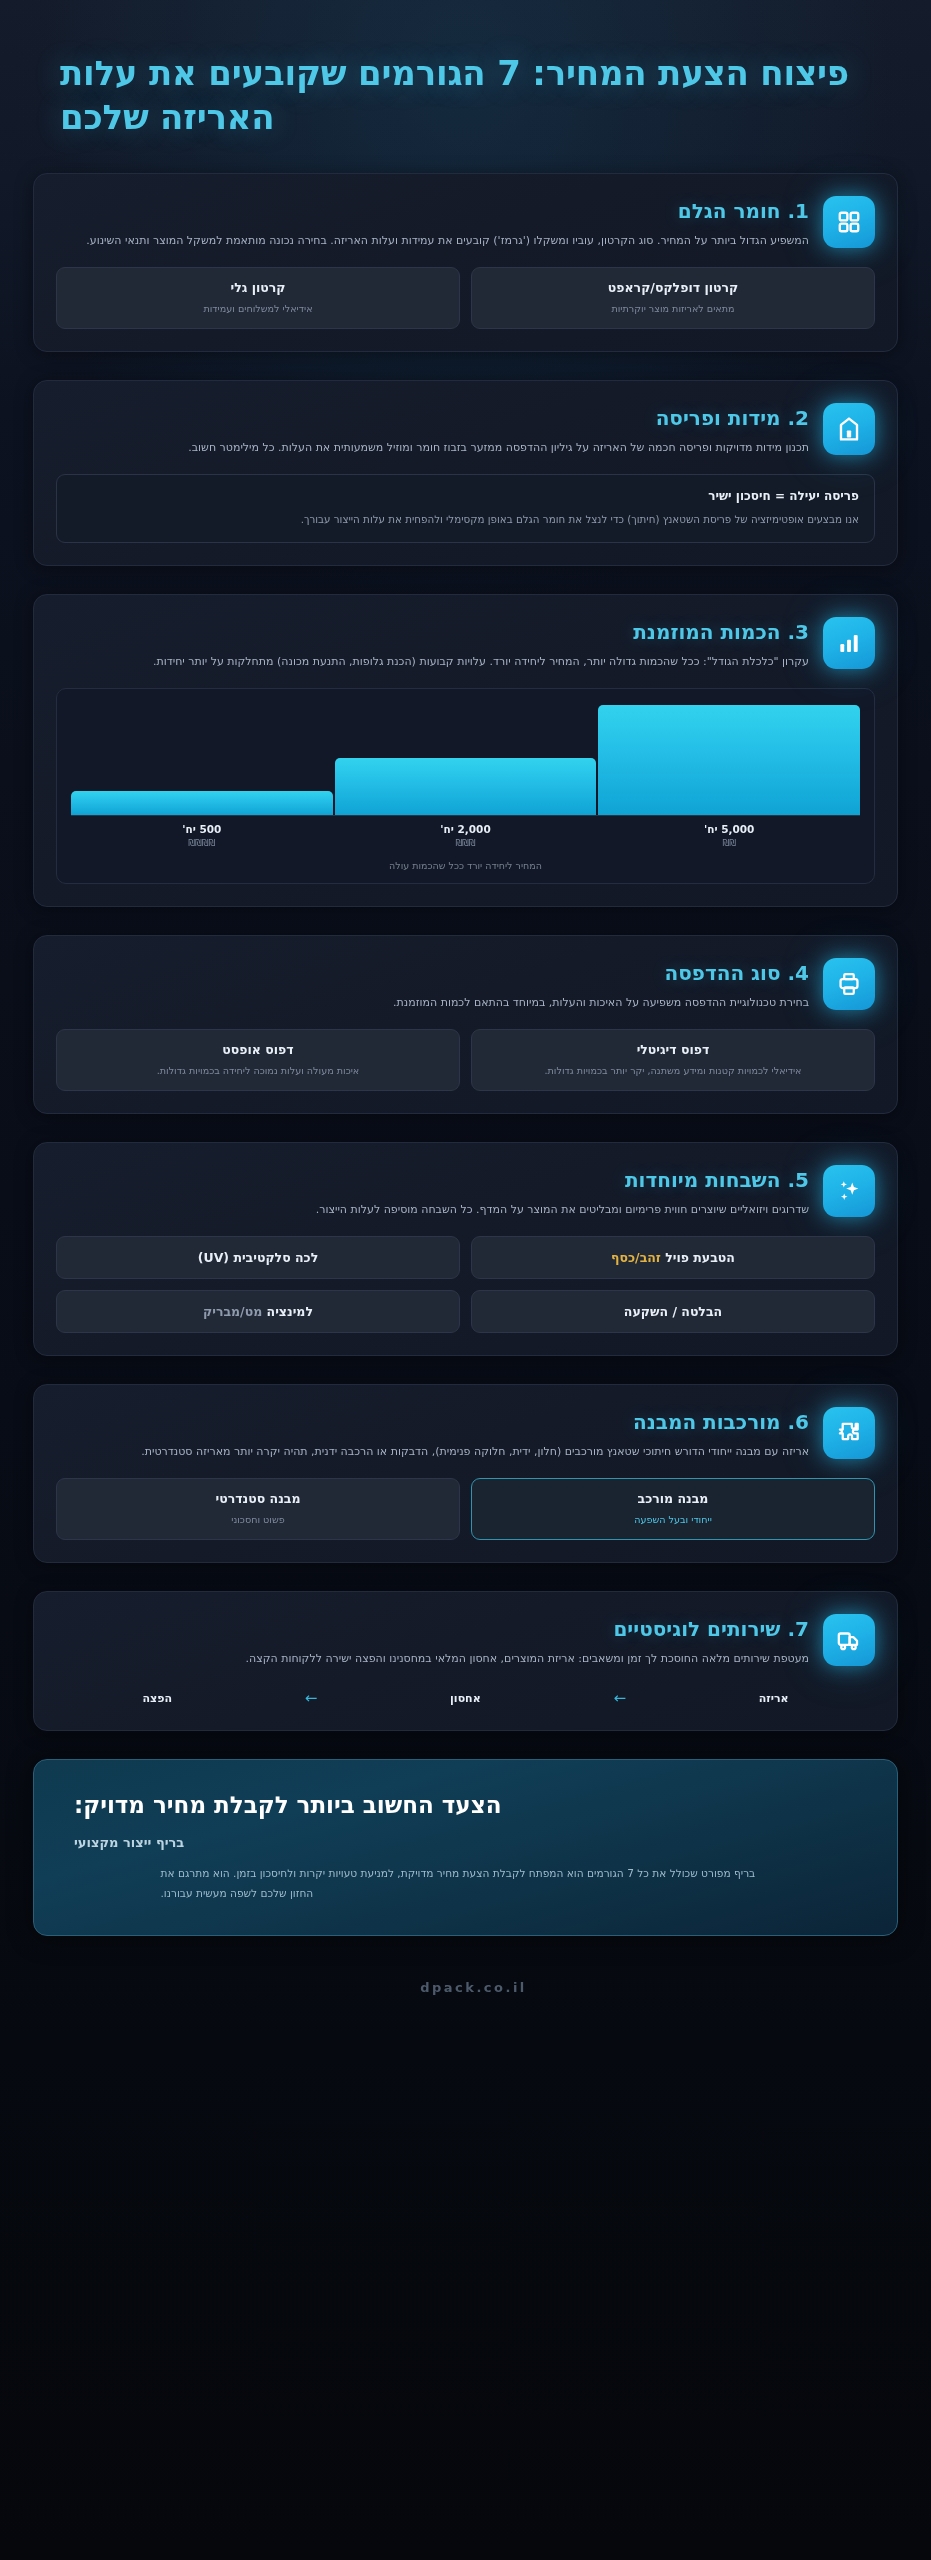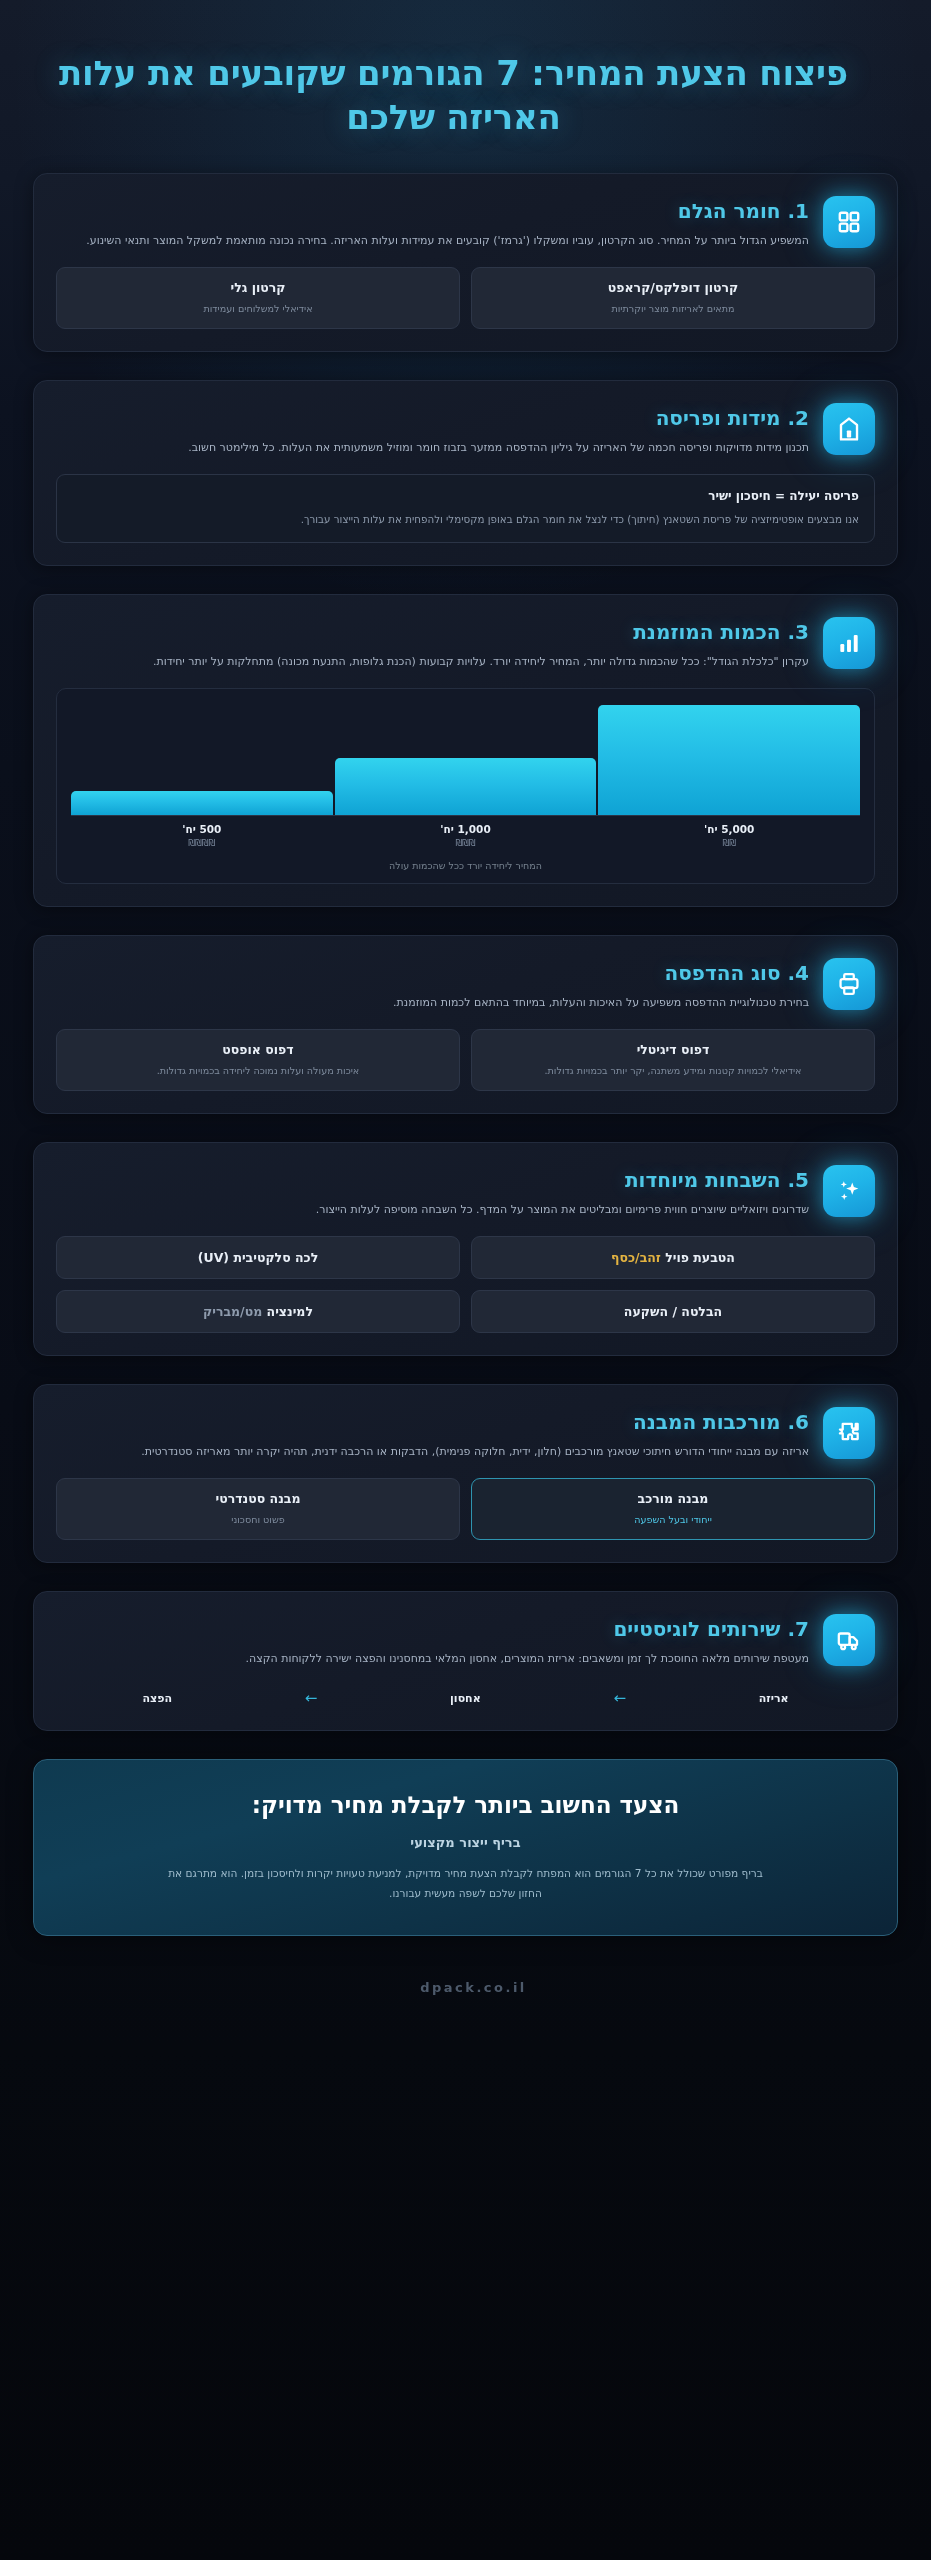--- a/index.html
+++ b/index.html
@@ -21,22 +21,22 @@
     background-repeat: no-repeat;
   }
 
   .page {
     width: 931px;
     padding: 0 0 40px 0;
   }
 
   
   .hero {
-    padding: 52px 60px 22px 36px;
-    text-align: center;
+    padding: 52px 60px 22px 60px;
+    text-align: left;
   }
   .hero-title {
     font-size: 34px;
     font-weight: 700;
     line-height: 1.28;
     color: #4fc8e8;
     letter-spacing: -0.2px;
     text-shadow: 0 0 26px rgba(56,189,230,0.35);
   }
   .hero-sub {
@@ -245,21 +245,21 @@
     line-height: 1;
   }
 
   
   .cta {
     margin: 4px 33px 0 33px;
     border-radius: 14px;
     border: 1px solid #2a5f79;
     background: linear-gradient(165deg, #0f3a50 0%, #103e56 30%, #0e3247 65%, #0c2437 100%);
     padding: 30px 40px 32px 40px;
-    text-align: center;
+    text-align: left;
     box-shadow: 0 2px 26px rgba(0,0,0,0.45);
   }
   .cta-title {
     font-size: 23px;
     font-weight: 700;
     color: #ffffff;
     line-height: 1.35;
   }
   .cta-sub {
     margin-top: 14px;
@@ -370,21 +370,21 @@
             <div class="bar-col">
               <div class="bar" style="height: 22%;"></div>
             </div>
           </div>
         <div class="chart-labels" id="chart-labels">
             <div class="lbl-col">
               <div class="lbl-qty">5,000 יח'</div>
               <div class="lbl-price">₪₪</div>
             </div>
             <div class="lbl-col">
-              <div class="lbl-qty">1,000 יח'</div>
+              <div class="lbl-qty">2,000 יח'</div>
               <div class="lbl-price">₪₪₪</div>
             </div>
             <div class="lbl-col">
               <div class="lbl-qty">500 יח'</div>
               <div class="lbl-price">₪₪₪₪</div>
             </div>
           </div>
         <div class="chart-foot">המחיר ליחידה יורד ככל שהכמות עולה</div>
       </div>
     </section>

